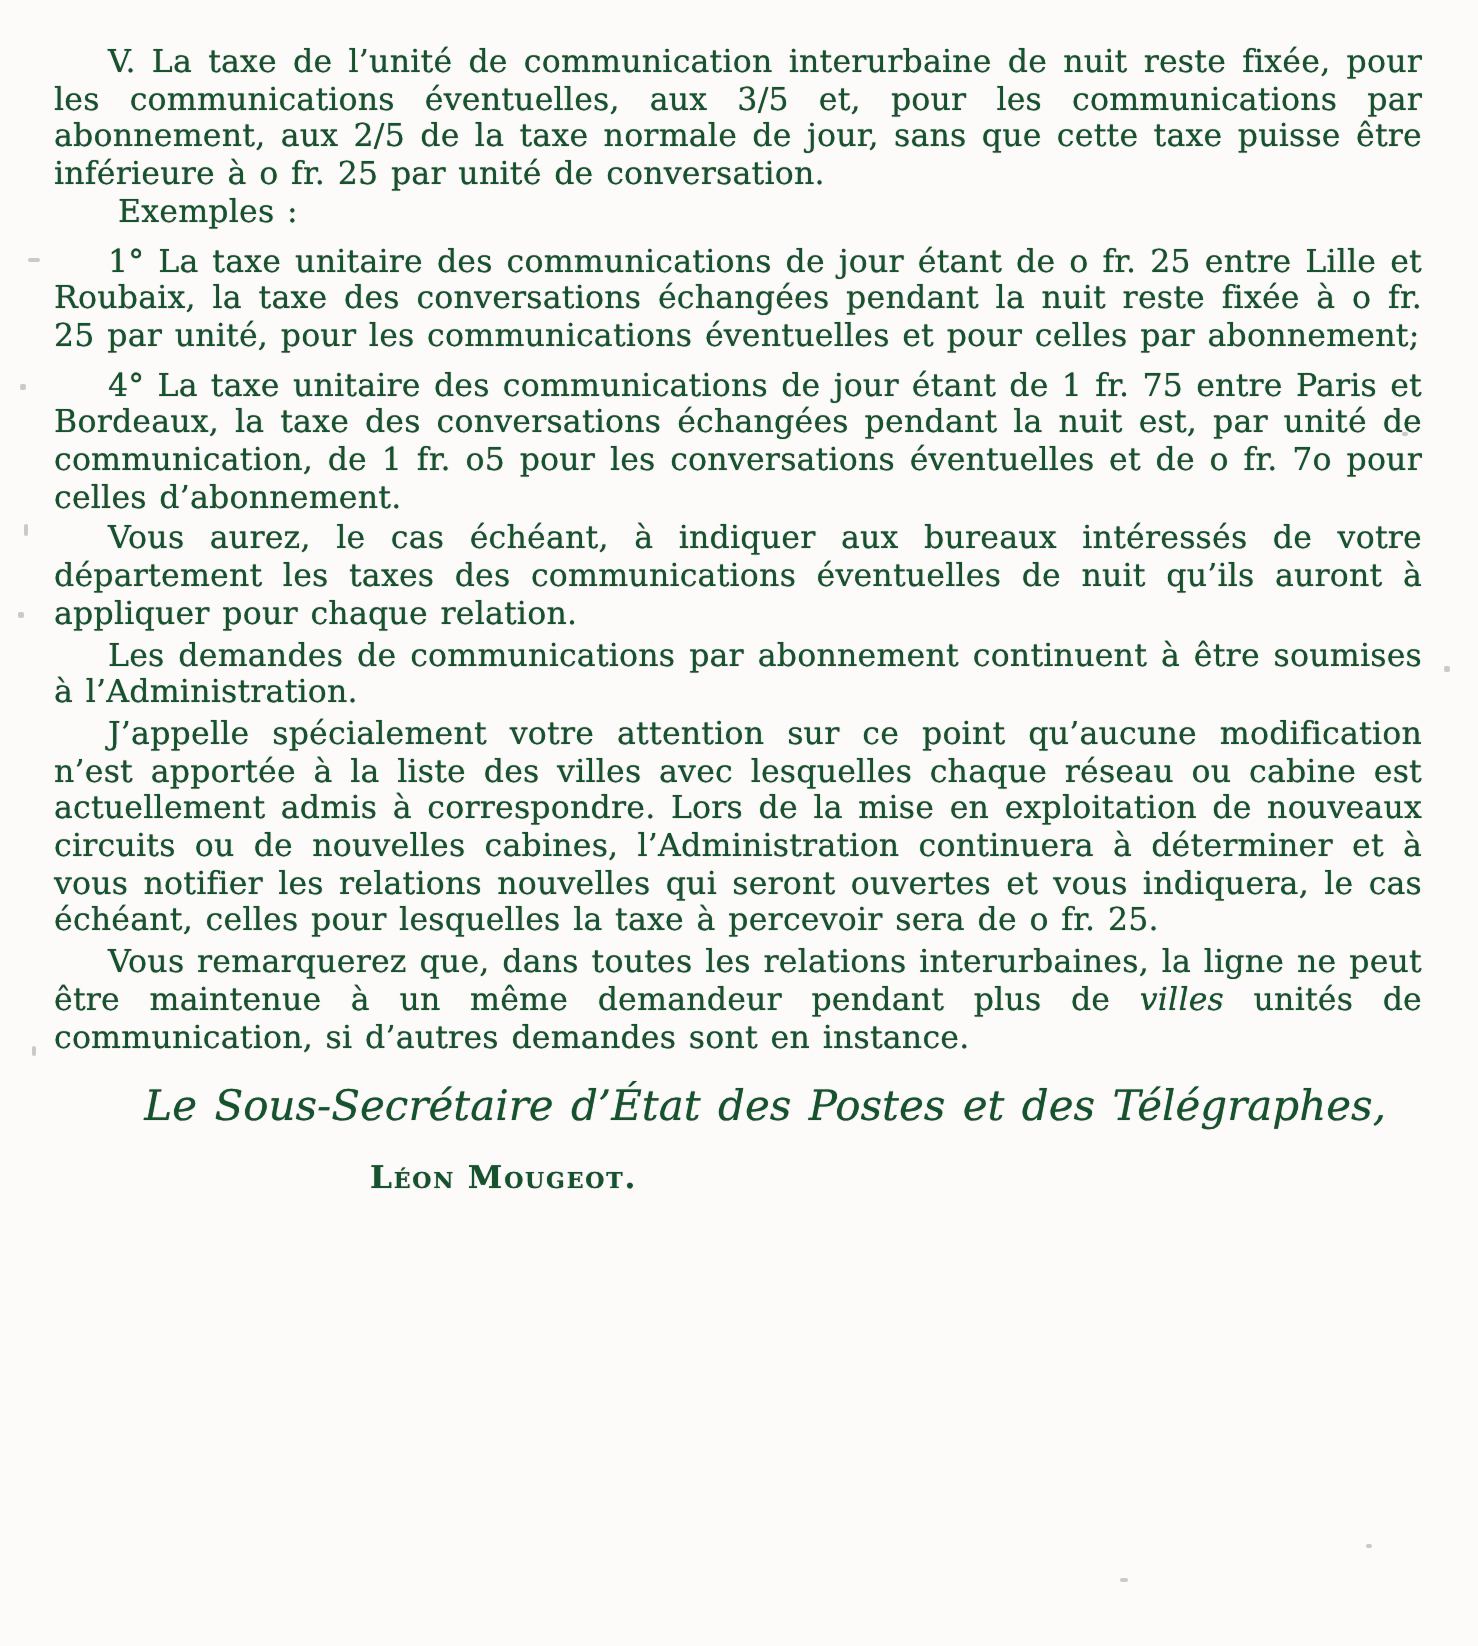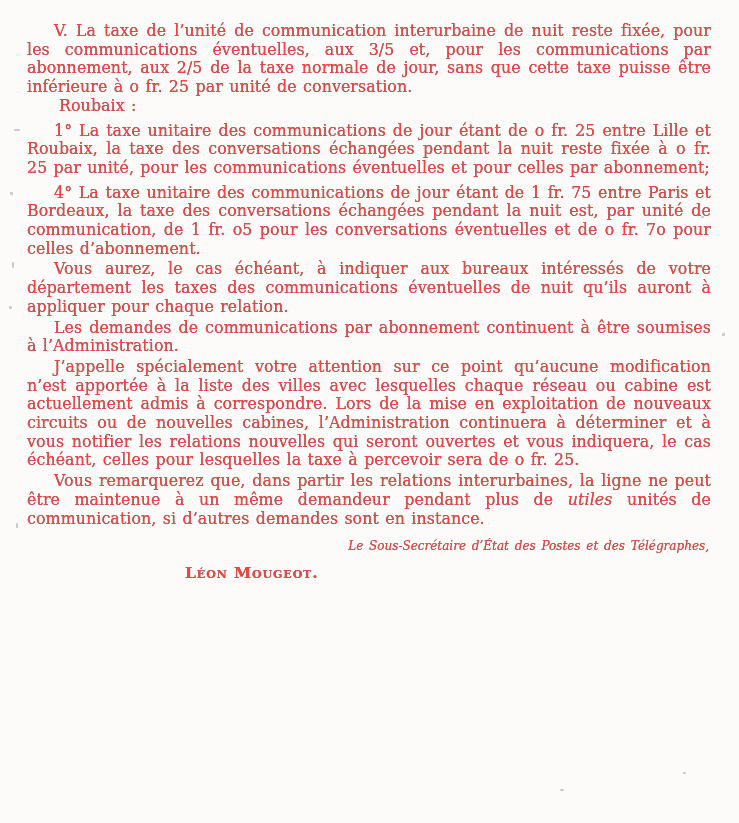--- a/index.html
+++ b/index.html
@@ -6,21 +6,21 @@
     margin: 0;
     padding: 0;
     background: #ffffff;
   }
   .page {
     position: relative;
     width: 739px;
     height: 823px;
     margin: 0 auto;
     background: #fcfbf9;
-    color: #ef4444;
+    color: #14532d;
     font-family: "DejaVu Serif", "Liberation Serif", serif;
     overflow: hidden;
   }
   .body-text {
     padding: 22px 28px 0 27px;
   }
   .para {
     margin: 0;
     font-size: 15.8px;
     line-height: 18.7px;
@@ -34,23 +34,23 @@
   .para.spaced  { margin-top: 2px; }
   .para.heading { text-indent: 32px; }
   .italic { font-style: italic; }
   .sup {
     vertical-align: super;
     font-size: 0.6em;
     letter-spacing: 0;
   }
   .signature { margin-top: 9px; }
   .sig-title {
-    margin: 0;
+    margin: 16px;
     font-style: italic;
-    font-size: 12px;
+    font-size: 21px;
     line-height: 19px;
     text-align: right;
     padding-right: 30px;
     word-spacing: 2px;
     text-shadow: 0 0 0.5px rgba(26, 24, 22, 0.6);
   }
   .sig-name {
     margin: 7px 0 0 0;
     font-weight: bold;
     font-variant: small-caps;
@@ -69,27 +69,27 @@
     border-radius: 1px;
   }
 </style>
 </head>
 <body>
 
 <div class="page">
 
   <div class="body-text" id="body-text">
       <p class="para"><span>V. La taxe de l’unité de communication interurbaine de nuit reste fixée, pour les communications éventuelles, aux 3/5 et, pour les communications par abonnement, aux 2/5 de la taxe normale de jour, sans que cette taxe puisse être inférieure à o fr. 25 par unité de conversation.</span></p>
-      <p class="para heading"><span>Roubaix :</span></p>
+      <p class="para heading"><span>Exemples :</span></p>
       <p class="para example"><span>1° La taxe unitaire des communications de jour étant de o fr. 25 entre Lille et Roubaix, la taxe des conversations échangées pendant la nuit reste fixée à o fr. 25 par unité, pour les communications éventuelles et pour celles par abonnement;</span></p>
       <p class="para example"><span>4° La taxe unitaire des communications de jour étant de 1 fr. 75 entre Paris et Bordeaux, la taxe des conversations échangées pendant la nuit est, par unité de communication, de 1 fr. o5 pour les conversations éventuelles et de o fr. 7o pour celles d’abonnement.</span></p>
       <p class="para spaced"><span>Vous aurez, le cas échéant, à indiquer aux bureaux intéressés de votre département les taxes des communications éventuelles de nuit qu’ils auront à appliquer pour chaque relation.</span></p>
       <p class="para spaced"><span>Les demandes de communications par abonnement continuent à être soumises à l’Administration.</span></p>
       <p class="para spaced"><span>J’appelle spécialement votre attention sur ce point qu’aucune modification n’est apportée à la liste des villes avec lesquelles chaque réseau ou cabine est actuellement admis à correspondre. Lors de la mise en exploitation de nouveaux circuits ou de nouvelles cabines, l’Administration continuera à déterminer et à vous notifier les relations nouvelles qui seront ouvertes et vous indiquera, le cas échéant, celles pour lesquelles la taxe à percevoir sera de o fr. 25.</span></p>
-      <p class="para spaced"><span>Vous remarquerez que, dans partir les relations interurbaines, la ligne ne peut être maintenue à un même demandeur pendant plus de </span><span class="italic">utiles</span><span> unités de communication, si d’autres demandes sont en instance.</span></p>
+      <p class="para spaced"><span>Vous remarquerez que, dans toutes les relations interurbaines, la ligne ne peut être maintenue à un même demandeur pendant plus de </span><span class="italic">villes</span><span> unités de communication, si d’autres demandes sont en instance.</span></p>
     </div>
 
   <div class="signature">
     <p class="sig-title">Le Sous-Secrétaire d’État des Postes et des Télégraphes,</p>
     <p class="sig-name">Léon Mougeot.</p>
   </div>
 
   <div class="speck" style="left:14px; top:129px; width:6px; height:2px;"></div>
   <div class="speck" style="left:10px; top:192px; width:3px; height:3px;"></div>
   <div class="speck" style="left:12px; top:262px; width:2px; height:6px;"></div>

